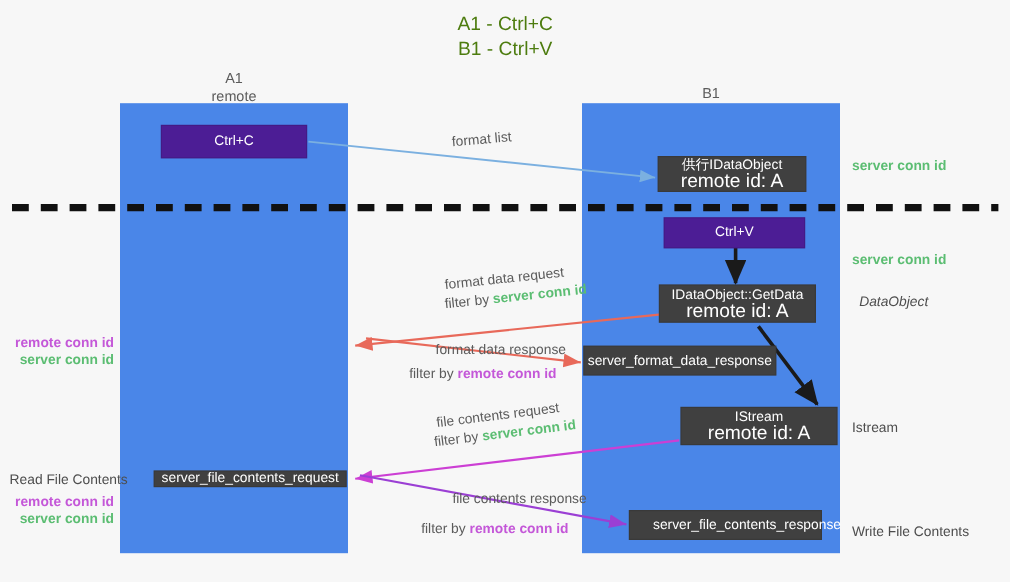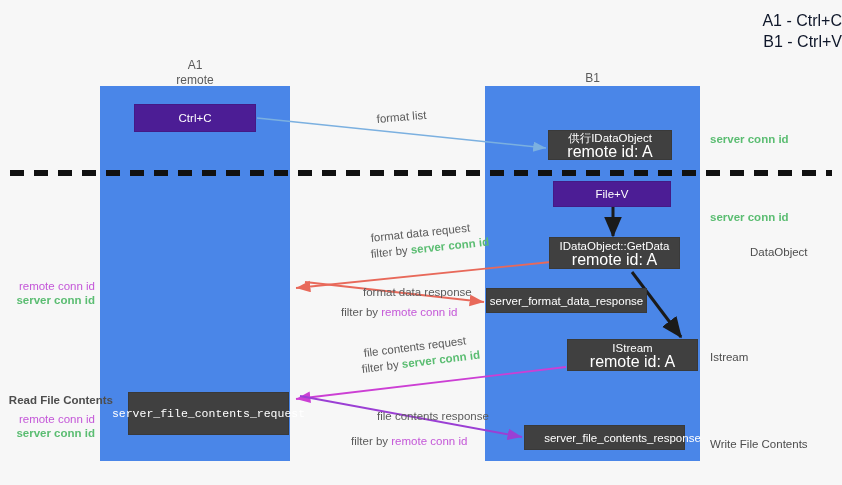--- a/index.html
+++ b/index.html
@@ -8,22 +8,22 @@
     background:#f7f7f7;
     font-family:"Liberation Sans","DejaVu Sans",sans-serif;
     position:relative;overflow:hidden;
     color:#555;
   }
   #canvas{position:absolute;inset:0;width:842px;height:485px;}
   svg.layer{position:absolute;left:0;top:0;width:842px;height:485px;pointer-events:none;}
 
   
   .title{
-    position:absolute;left:0;top:10px;width:842px;text-align:right;
-    font-size:16px;line-height:21px;color:#0f172a;
+    position:absolute;left:0;top:10px;width:842px;text-align:center;
+    font-size:16px;line-height:21px;color:#4d7c0f;
   }
 
   
   .lane-head{
     position:absolute;text-align:center;font-size:12px;line-height:15px;color:#5b5b5b;
   }
   .lane-head .l1{display:block;}
   .lane-head .l2{display:block;}
 
   
@@ -37,25 +37,25 @@
     border:1px solid rgba(0,0,0,.10);
   }
   .node.orange{background:#404040;}
   .node.green{background:#4c1d95;}
   .node .sub{font-size:16px;}
 
   
   .lbl{position:absolute;font-size:11.5px;line-height:14px;color:#5b5b5b;white-space:nowrap;}
   .lbl.rot{transform-origin:left top;}
   .green-t{color:#5bbd72;font-weight:bold;}
-  .mag-t{color:#c457d8;font-weight:normal;}
+  .mag-t{color:#c457d8;font-weight:bold;}
   .side-lbl{position:absolute;font-size:11.5px;line-height:15px;white-space:nowrap;}
   .side-lbl.plain{color:#4d4d4d;}
   .stack{position:absolute;font-size:11.5px;line-height:14px;white-space:nowrap;text-align:right;}
-  .stack.left-al{text-align:right;font-weight:bold;}
+  .stack.left-al{text-align:left;}
 </style>
 </head>
 <body>
 
 <div id="canvas">
 
   <div class="title">
     <div>A1 - Ctrl+C</div>
     <div>B1 - Ctrl+V</div>
   </div>
@@ -111,39 +111,39 @@
   <div class="node green" style="left:134px;top:104px;width:122px;height:28px;">
     <span>Ctrl+C</span>
   </div>
 
   <div class="node orange" style="left:548px;top:130px;width:124px;height:30px;">
     <span>供行IDataObject</span>
     <span class="sub">remote id: A</span>
   </div>
 
   <div class="node green" style="left:553px;top:181px;width:118px;height:26px;">
-    <span>File+V</span>
+    <span>Ctrl+V</span>
   </div>
 
   <div class="node orange" style="left:549px;top:237px;width:131px;height:32px;">
     <span>IDataObject::GetData</span>
     <span class="sub">remote id: A</span>
   </div>
 
   <div class="node orange" style="left:567px;top:339px;width:131px;height:32px;">
     <span>IStream</span>
     <span class="sub">remote id: A</span>
   </div>
 
 
   <div class="node orange" style="left:486px;top:288px;width:161px;height:25px;">
     <span>server_format_data_response</span>
   </div>
 
-  <div class="node orange" style="left:128px;top:392px;width:161px;height:43px;font-family:Liberation Mono, monospace;">
+  <div class="node orange" style="left:128px;top:392px;width:161px;height:14px;">
     <span>server_file_contents_request</span>
   </div>
 
   <div class="node orange" style="left:524px;top:425px;width:161px;height:25px;padding-left:36px;">
     <span>server_file_contents_response</span>
   </div>
 
   <div class="lbl rot" style="left:376px;top:112px;transform:rotate(-5deg);">format list</div>
 
   <div class="lbl rot" style="left:370px;top:231px;transform:rotate(-6deg);">format data request</div>
@@ -167,21 +167,21 @@
   <div class="lbl" style="left:377px;top:409px;">file contents response</div>
   <div class="lbl" style="left:351px;top:434px;">
     <span>filter by</span>
     <span class="mag-t">remote conn id</span>
   </div>
 
   <div class="side-lbl green-t" style="left:710px;top:132px;">server conn id</div>
 
   <div class="side-lbl green-t" style="left:710px;top:210px;">server conn id</div>
 
-  <div class="side-lbl plain" style="left:750px;top:245px;">DataObject</div>
+  <div class="side-lbl plain" style="left:716px;top:245px;font-style:italic;">DataObject</div>
 
   <div class="side-lbl plain" style="left:710px;top:350px;">Istream</div>
 
   <div class="side-lbl plain" style="left:710px;top:437px;">Write File Contents</div>
 
   <div class="stack" style="left:0px;top:279px;width:95px;">
     <div class="mag-t">remote conn id</div>
     <div class="green-t">server conn id</div>
   </div>
 

